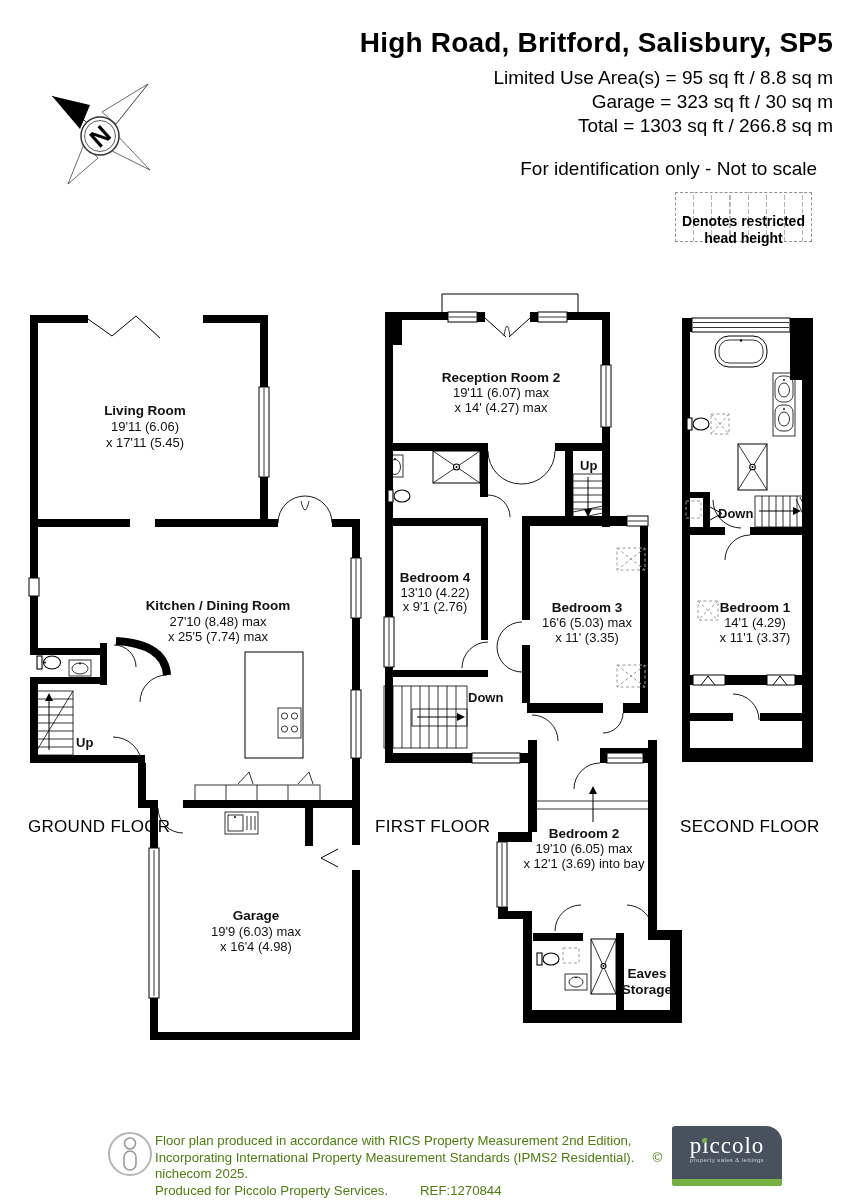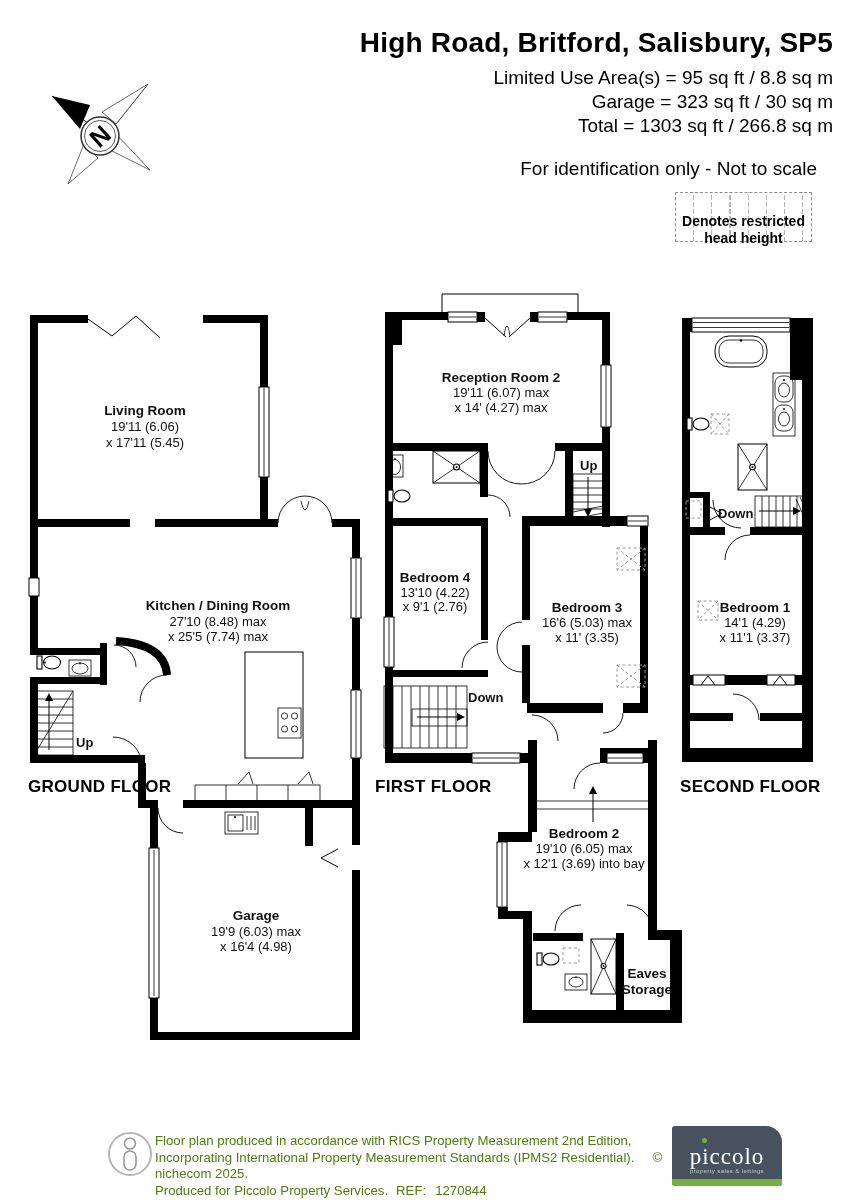--- a/index.html
+++ b/index.html
@@ -12,41 +12,41 @@
   .ident{position:absolute;top:158px;right:32px;font-size:19px;}
   
   .legend{position:absolute;left:675px;top:192px;width:137px;height:50px;
     border:1.6px dashed #8f8f8f;box-sizing:border-box;text-align:center;
     font-size:14px;font-weight:700;line-height:17px;padding-top:20px;
     background:
       repeating-linear-gradient(to bottom,#fff 0 2.5px,rgba(255,255,255,0) 2.5px 7px),
       repeating-linear-gradient(to right,rgba(0,0,0,0) 0 17px,#b5b5b5 17px 18.2px);}
   .legend span{position:relative;z-index:2;background:transparent;}
   
-  .floorlabel{position:absolute;font-size:17px;font-weight:700;letter-spacing:.3px;}
+  .floorlabel{position:absolute;font-size:17px;font-weight:400;letter-spacing:.3px;margin-top:40px;}
   
   .w{fill:#000;}
   .ln{stroke:#000;stroke-width:1;fill:none;}
   .thin{stroke:#000;stroke-width:.8;fill:none;}
   .arc{stroke:#000;stroke-width:.9;fill:none;}
   .win{fill:#fff;stroke:#000;stroke-width:1;}
   .fix{stroke:#000;stroke-width:1.1;fill:#fff;}
   .dash{stroke:#999;stroke-width:1;fill:none;stroke-dasharray:3,2.5;}
   .rm{font:700 13.5px "Liberation Sans",sans-serif;text-anchor:middle;fill:#111;}
   .dim{font:13px "Liberation Sans",sans-serif;text-anchor:middle;fill:#111;}
   .dir{font:700 13px "Liberation Sans",sans-serif;fill:#111;}
   
   .footer-text{position:absolute;left:155px;top:1133px;width:510px;font-size:13.2px;
     line-height:16.5px;color:#4d7c0f;}
   .cp{margin-left:18px;}
-  .reflab{margin-left:8px;}
-  .refval{margin-left:9px;}
+  .reflab{margin-left:32px;}
+  .refval{}
   .logo{position:absolute;left:672px;top:1126px;width:110px;height:60px;
     background:#47525e;border-radius:3px 16px 3px 3px;overflow:hidden;}
-  .logo-word{position:relative;text-align:center;margin-top:18px;color:#fff;
+  .logo-word{position:relative;text-align:center;margin-top:7px;color:#fff;
     font-family:"Liberation Serif",serif;font-size:23px;letter-spacing:1px;}
   .logo-dot{position:absolute;left:30px;top:12px;width:5px;height:5px;background:#76b043;border-radius:50%;}
   .logo-tag{text-align:center;color:#c7cdd3;font-size:6px;margin-top:-2px;letter-spacing:.4px;}
   .logo-bar{position:absolute;left:0;bottom:0;width:100%;height:7px;background:#76b043;}
 </style>
 </head>
 <body>
 
 <div class="page">
 

